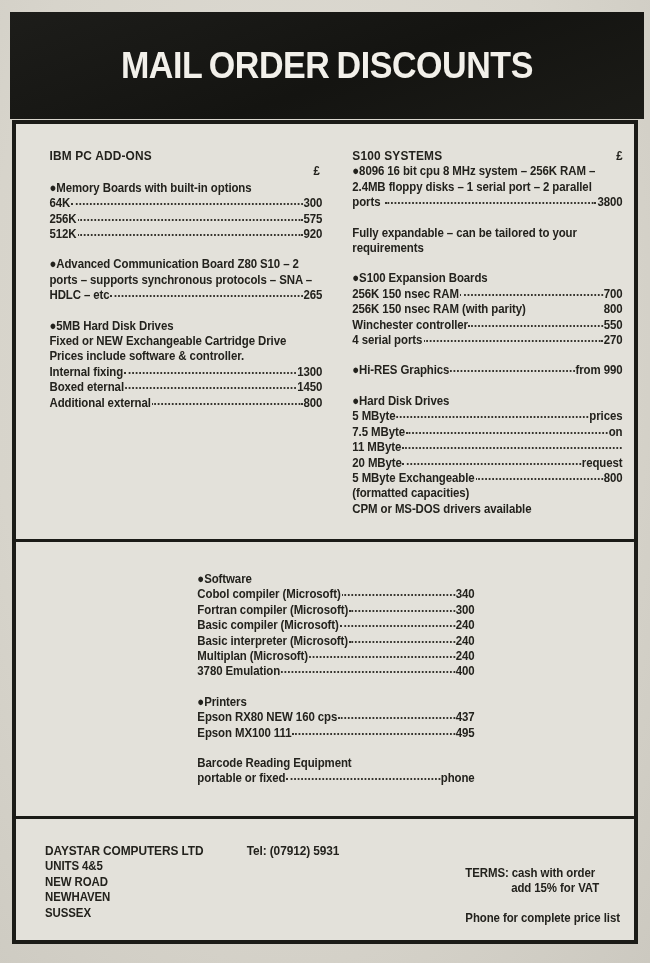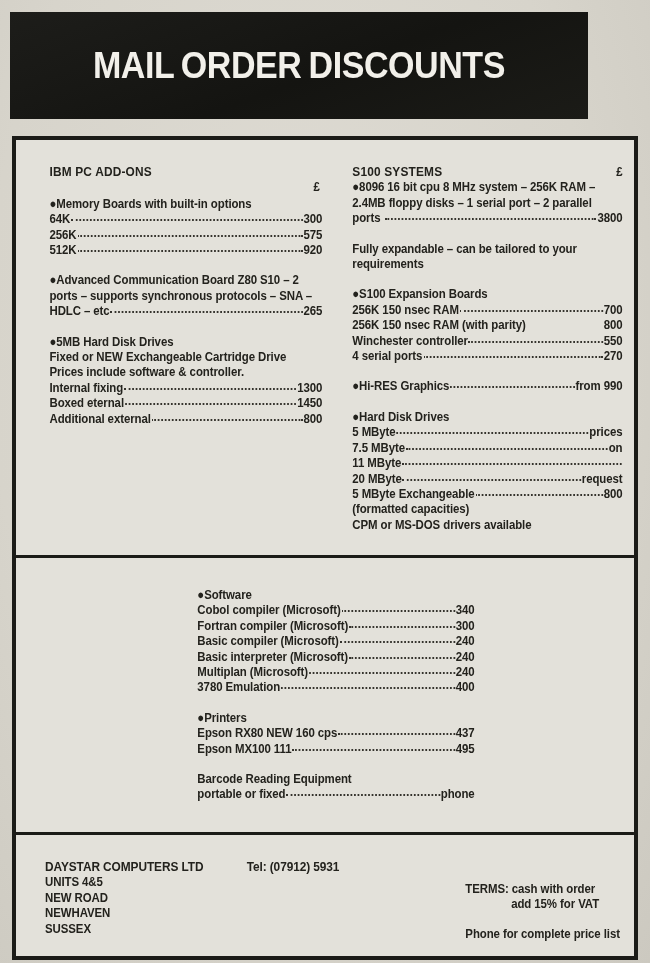--- a/index.html
+++ b/index.html
@@ -9,34 +9,34 @@
     font-family:"Liberation Sans",sans-serif;
     -webkit-font-smoothing:antialiased;
   }
   .page{
     position:relative;width:650px;height:963px;overflow:hidden;
     background:radial-gradient(ellipse at 45% 35%, #dedbd3 0%, #d7d4cb 60%, #ccc9c0 100%);
     color:#23221d;font-weight:bold;
   }
   
   .header-bar{
-    position:absolute;left:10px;top:12px;width:578px;height:107px;
+    position:absolute;left:10px;top:12px;width:634px;height:107px;
     background:#16161300;
     background:linear-gradient(160deg,#1d1d1a 0%,#141411 55%,#1b1b17 100%);
     display:flex;align-items:center;justify-content:center;
   }
   .header-title{
     color:#f2f0ea;font-size:37px;font-weight:bold;
     letter-spacing:-0.5px;word-spacing:-2px;
     transform:scaleX(0.92);transform-origin:center;
     white-space:nowrap;
   }
   
   .ad-box{
-    position:absolute;left:12px;top:136px;width:626px;height:824px;
+    position:absolute;left:12px;top:120px;width:626px;height:824px;
     box-sizing:border-box;border:4px solid #1b1b17;
     background:#e3e1da;
     overflow:hidden;
   }
   .condense{
     width:702px;transform:scaleX(0.8803);transform-origin:top left;
     font-size:13px;line-height:15.4px;letter-spacing:-0.1px;
   }
   .divider{height:3px;background:#1b1b17;width:100%;}
   

